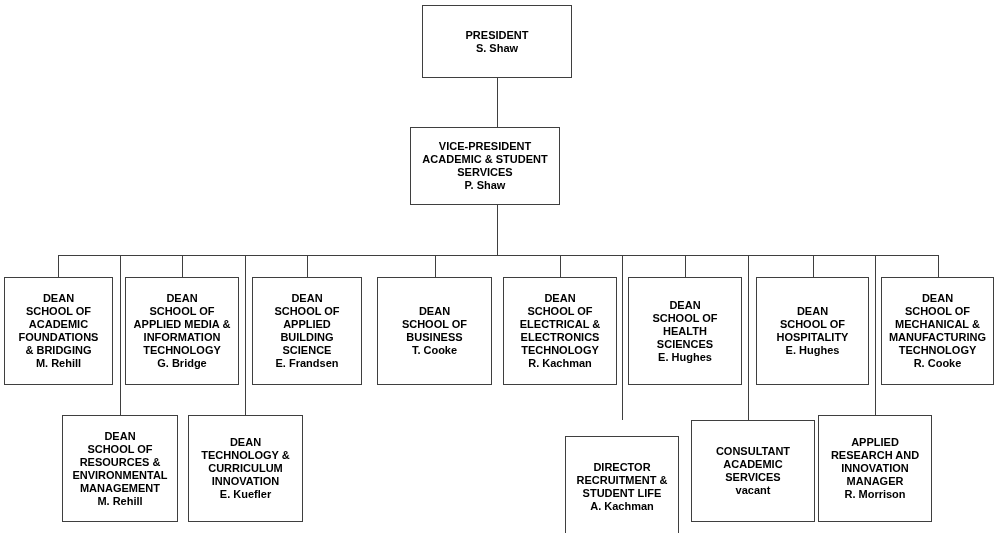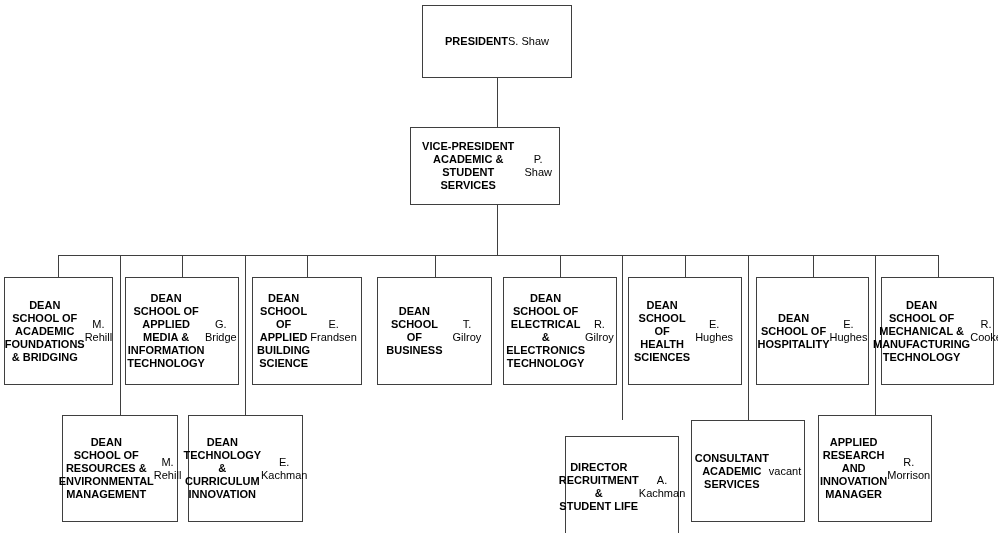--- a/index.html
+++ b/index.html
@@ -16,33 +16,34 @@
     color:var(--text);
     background:var(--background);
     overflow:hidden;
   }
   .node{
     position:absolute;
     box-sizing:border-box;
     border:1px solid var(--border);
     background:var(--background);
     display:flex;
+    flex-direction:column;
     align-items:center;
     justify-content:center;
     text-align:center;
     padding:3px 4px;
   }
   .node .title{
     font-weight:bold;
     font-size:11px;
     line-height:13px;
     white-space:pre-line;
   }
   .node .person{
-    font-weight:normal;
+    font-weight:bold;
     font-size:11px;
     line-height:13px;
     white-space:pre-line;
   }
   .line{position:absolute;background:var(--line);}
   .line.v{width:1px;}
   .line.h{height:1px;}
 </style>
 </head>
 <body>
@@ -104,30 +105,30 @@
 APPLIED
 BUILDING
 SCIENCE</div>
     <div class="person">E. Frandsen</div>
   </div>
 
   <div class="node" style="left:377px;top:277px;width:115px;height:108px;">
     <div class="title">DEAN
 SCHOOL OF
 BUSINESS</div>
-    <div class="person">T. Gilroy</div>
+    <div class="person">T. Cooke</div>
   </div>
 
   <div class="node" style="left:503px;top:277px;width:114px;height:108px;">
     <div class="title">DEAN
 SCHOOL OF
 ELECTRICAL &amp;
 ELECTRONICS
 TECHNOLOGY</div>
-    <div class="person">R. Gilroy</div>
+    <div class="person">R. Kachman</div>
   </div>
 
   <div class="node" style="left:628px;top:277px;width:114px;height:108px;">
     <div class="title">DEAN
 SCHOOL OF
 HEALTH
 SCIENCES</div>
     <div class="person">E. Hughes</div>
   </div>
 
@@ -154,31 +155,31 @@
 ENVIRONMENTAL
 MANAGEMENT</div>
     <div class="person">M. Rehill</div>
   </div>
 
   <div class="node" style="left:188px;top:415px;width:115px;height:107px;">
     <div class="title">DEAN
 TECHNOLOGY &amp;
 CURRICULUM
 INNOVATION</div>
-    <div class="person">E. Kachman</div>
+    <div class="person">E. Kuefler</div>
   </div>
 
   <div class="node" style="left:565px;top:436px;width:114px;height:102px;">
     <div class="title">DIRECTOR
 RECRUITMENT &amp;
 STUDENT LIFE</div>
     <div class="person">A. Kachman</div>
   </div>
 
-  <div class="node" style="left:691px;top:420px;width:114px;height:102px;">
+  <div class="node" style="left:691px;top:420px;width:124px;height:102px;">
     <div class="title">CONSULTANT
 ACADEMIC
 SERVICES</div>
     <div class="person">vacant</div>
   </div>
 
   <div class="node" style="left:818px;top:415px;width:114px;height:107px;">
     <div class="title">APPLIED
 RESEARCH AND
 INNOVATION

